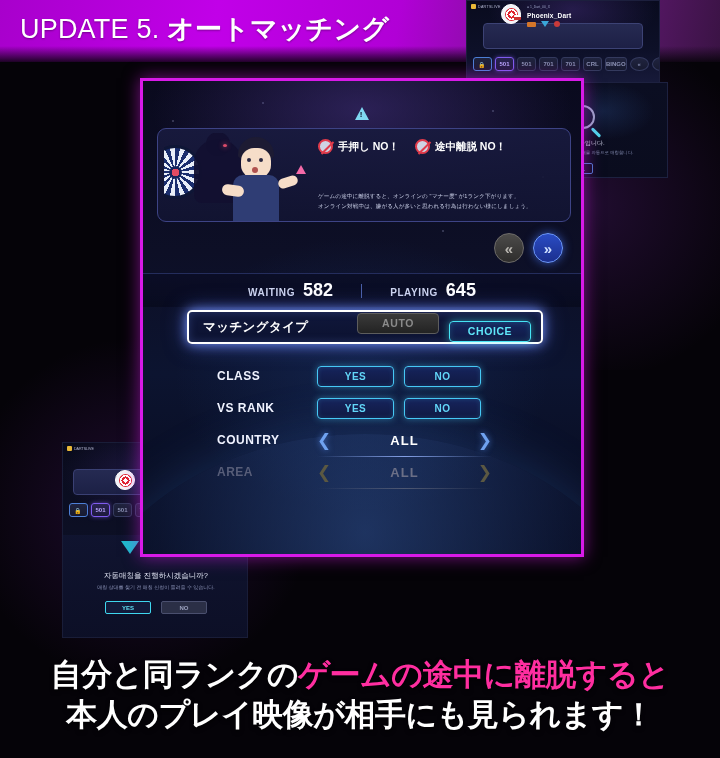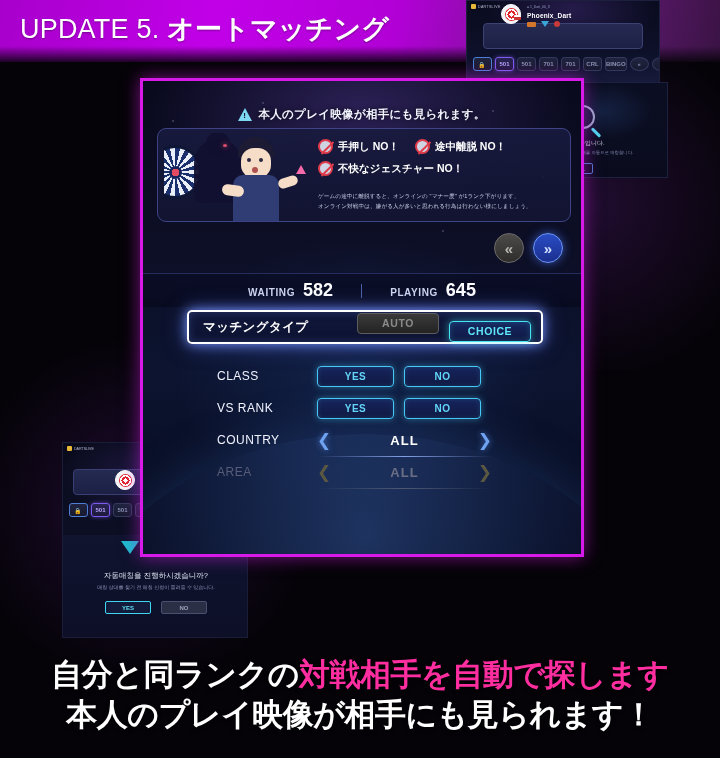--- a/index.html
+++ b/index.html
@@ -280,21 +280,21 @@
   .mtype .mbtns { margin-left:auto; margin-right:10px; display:flex; gap:10px; }
   .pill { width:82px; height:21px; border-radius:4px; font-size:10.5px; font-weight:700;
     display:flex;align-items:center;justify-content:center; letter-spacing:.6px; }
   .pill.off { background:linear-gradient(#3a3a3a,#232323); border:1px solid #5d5d5d; color:#8b8b8b; }
   .pill.on  { background:linear-gradient(#15255e,#101a44); border:1px solid #46e4f5; color:#5fe8fa;
     box-shadow:0 0 8px rgba(70,228,245,.55), inset 0 0 6px rgba(70,228,245,.2);margin-top:8px; }
 
   
   .opts { position:absolute; left:44px; top:279px; width:356px; }
   .opt { height:32px; display:flex; align-items:center; position:relative; }
-  .opt .olabel { width:130px; color:#f0f3ff; font-size:12px; font-weight:400; letter-spacing:.5px; padding-left:30px;}
+  .opt .olabel { width:130px; color:#f0f3ff; font-size:12px; font-weight:700; letter-spacing:.5px; padding-left:30px;}
   .opt.disabled .olabel { color:#575d78; }
   .opt .obtns { display:flex; gap:10px; }
   .yn { width:77px; height:21px; border-radius:4px; font-size:10px; font-weight:700;
     display:flex;align-items:center;justify-content:center; letter-spacing:.5px;
     background:linear-gradient(#16245c,#101942); border:1px solid #46c8f5; color:#62d6f8;
     box-shadow:0 0 7px rgba(70,200,245,.45), inset 0 0 5px rgba(70,200,245,.18);}
   .sel-row { display:flex; align-items:center; width:175px; justify-content:space-between; position:relative;}
   .sel-row .arrow { font-size:17px; font-weight:700; color:#6fa2f0; text-shadow:0 0 6px rgba(90,150,255,.7);}
   .sel-row .sval { color:#ffffff; font-size:13px; font-weight:700; letter-spacing:1px; }
   .sel-row .underline { position:absolute; left:0; bottom:-6px; width:175px; height:1px;
@@ -394,21 +394,20 @@
     </div>
   </div>
 
   <div class="main-frame">
     <div class="main-bg"></div>
     <div class="stars"></div>
     <div class="earth-arc"></div>
 
     <div class="warn-line">
       <span class="tri"></span>
-      <span class="wtxt">本人のプレイ映像が相手にも見られます。</span>
     </div>
 
     <div class="manner">
       <div class="char">
         <div class="board"></div>
         <div class="shadowgirl"></div>
         <div class="man">
           <div class="hair"></div>
             <div class="face"></div>
           <div class="eyeL"></div>
@@ -424,26 +423,20 @@
         <div class="rule-row">
           <div class="rule">
             <span class="ban"></span>
             <span class="rtxt">手押し NO！</span>
           </div>
           <div class="rule">
             <span class="ban"></span>
             <span class="rtxt">途中離脱 NO！</span>
           </div>
         </div>
-        <div class="rule-row">
-          <div class="rule">
-            <span class="ban"></span>
-            <span class="rtxt">不快なジェスチャー NO！</span>
-          </div>
-        </div>
       </div>
       <div class="note">
         <p>ゲームの途中に離脱すると、オンラインの "マナー度" が1ランク下がります。</p>
         <p>オンライン対戦中は、嫌がる人が多いと思われる行為は行わない様にしましょう。</p>
       </div>
     </div>
 
     <div class="navs">
       <div class="nav-btn prev">«</div>
       <div class="nav-btn next">»</div>
@@ -505,18 +498,18 @@
           <span class="arrow">❯</span>
           <span class="underline"></span>
         </span>
       </div>
 
     </div>
   </div>
 
   <div class="caption">
     <div class="line">
-      <span>自分と同ランクの</span><span class="hl">対戦相手を自動で探します</span>
+      <span>自分と同ランクの</span><span class="hl">ゲームの途中に離脱すると</span>
     </div>
     <div class="line">本人のプレイ映像が相手にも見られます！</div>
   </div>
 
 </div>
 
 </body></html>

